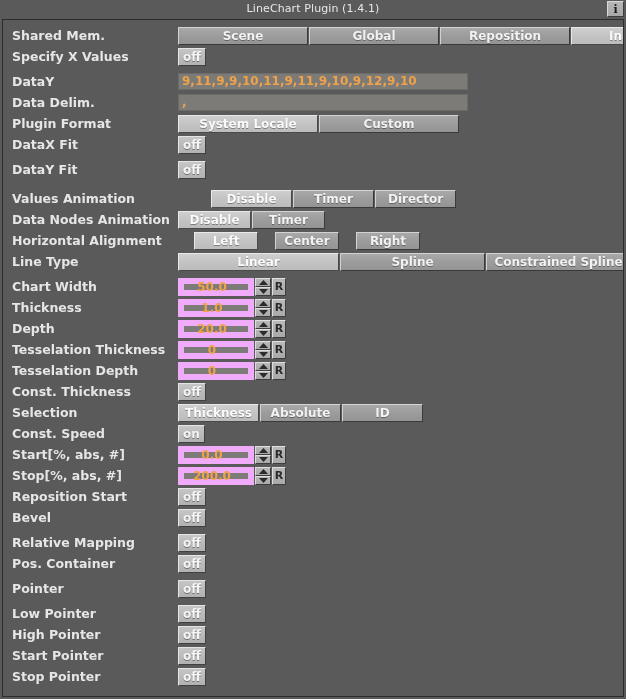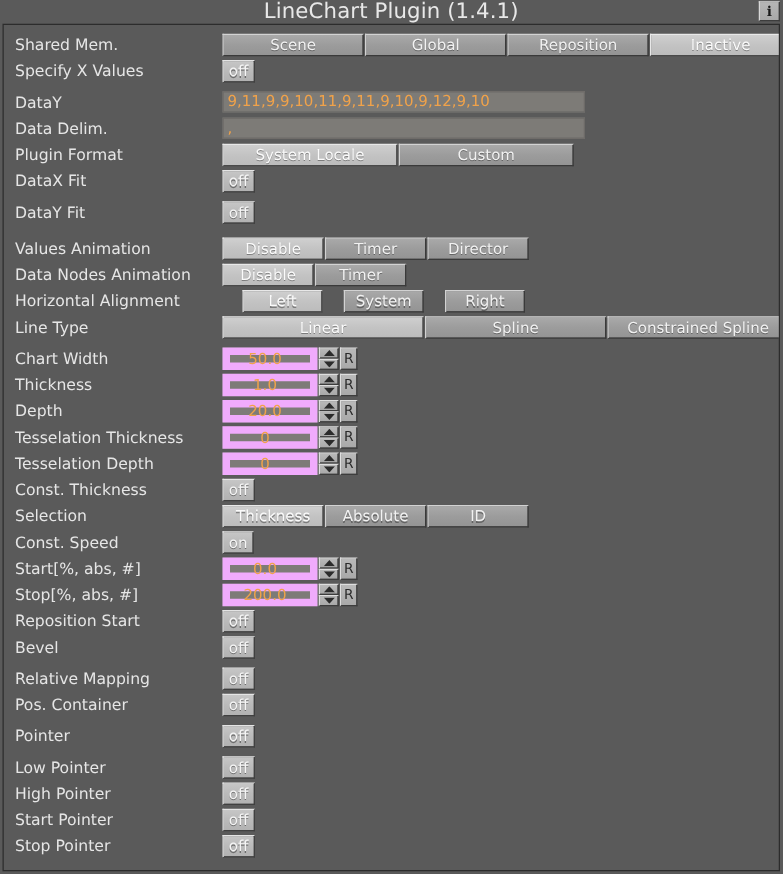--- a/index.html
+++ b/index.html
@@ -28,21 +28,21 @@
     height: 18px;
     background: #5a5a5a;
     display: flex;
     align-items: center;
     justify-content: center;
     position: relative;
     box-sizing: border-box;
   }
   .titlebar-text {
     color: #e8e8e8;
-    font-size: 17px;
+    font-size: 11px;
     line-height: 18px;
     letter-spacing: 0.1px;
     user-select: none;
   }
   .info-btn {
     position: absolute;
     right: 2px;
     top: 1px;
     width: 17px;
     height: 16px;
@@ -77,22 +77,23 @@
     padding: 5px 0 0 0;
   }
 
   
   .row {
     display: flex;
     align-items: center;
     height: 21px;
     padding-left: 9px;
     box-sizing: border-box;
-  }
-  .row.gap-top { margin-top: 8px; }
+    font-weight: bold;
+  }
+  .row.gap-top { margin-top: 8px; gap: 33px; }
   .row.gap-top-sm { margin-top: 4px; }
 
   .label {
     color: #e6e6e6;
     font-size: 12.5px;
     line-height: 21px;
     width: 166px;
     flex: 0 0 166px;
     white-space: nowrap;
     user-select: none;
@@ -227,21 +228,21 @@
     color: #2a2a2a;
     font-size: 11px;
     line-height: 16px;
     display: flex;
     align-items: center;
     justify-content: center;
     user-select: none;
   }
 
   
-  .w-shared .btn { width: 113px; }
+  .w-shared .btn { width: 130px; }
   .w-numfmt .btn { width: 140px; }
   .w-valanim .btn { width: 81px; }
   .w-nodeanim .btn { width: 73px; }
   .w-halign .btn { width: 64px; margin-left: 16px; }
   .w-linetype .btn:nth-child(1) { width: 161px; }
   .w-linetype .btn:nth-child(2) { width: 145px; }
   .w-linetype .btn:nth-child(3) { width: 145px; }
   .w-selection .btn { width: 81px; }
 </style>
 </head>
@@ -333,21 +334,21 @@
             <div class="btn">Timer</div>
           </div>
         </div>
       </div>
 
       <div class="row">
         <div class="label">Horizontal Alignment</div>
         <div class="control">
           <div class="seg w-halign">
             <div class="btn selected">Left</div>
-            <div class="btn">System</div>
+            <div class="btn">Center</div>
             <div class="btn">Right</div>
           </div>
         </div>
       </div>
 
       <div class="row">
         <div class="label">Line Type</div>
         <div class="control">
           <div class="seg w-linetype">
             <div class="btn selected">Linear</div>

